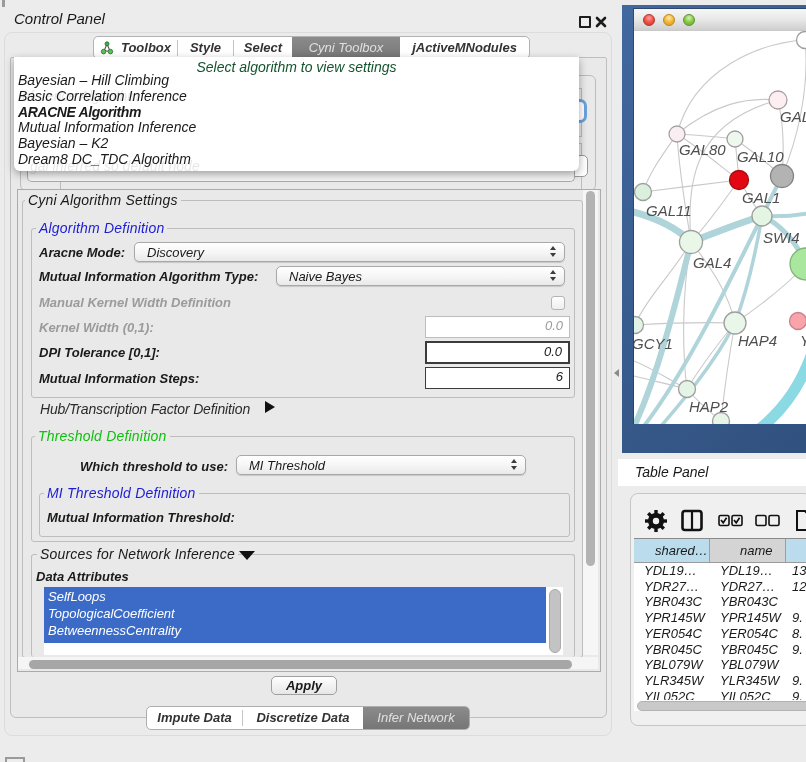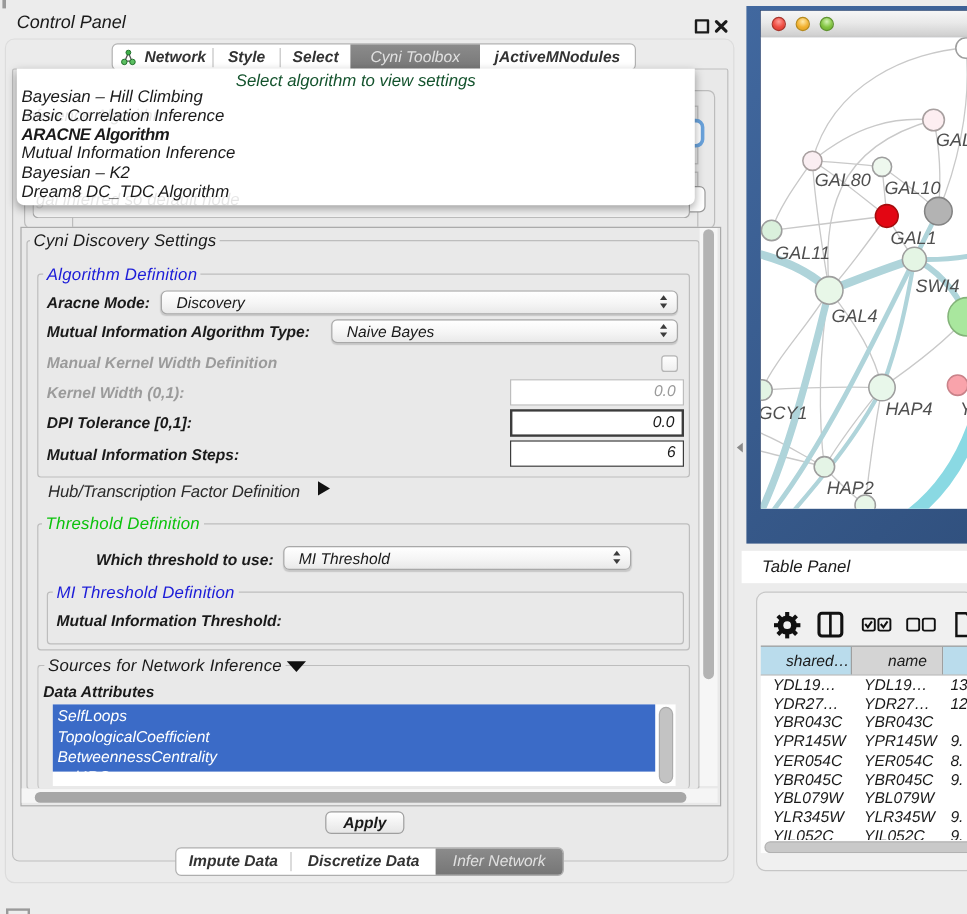--- a/index.html
+++ b/index.html
@@ -44,34 +44,34 @@
   <div class="abs" style="left:27px;top:170px;width:546px;height:11px;border:1px solid #ababab;border-top:none;border-radius:0 0 5px 5px;background:#f3f3f3;"></div>
 
   <div class="abs" style="left:93px;top:36px;width:435px;height:21px;background:#fff;border:1px solid #b2b2b2;border-radius:5px;">
     <div class="tabseg" style="left:0;width:83px;">
       <svg class="abs" style="left:6px;top:4px;" width="14" height="14" viewBox="0 0 14 14">
         <path d="M7 3 L4 10 M7 3 L10 10 M4 10 L10 10" stroke="#555" stroke-width="1.1" fill="none"></path>
         <circle cx="7" cy="2.8" r="2" fill="#3fae49" stroke="#1e6e28" stroke-width="0.8"></circle>
         <circle cx="3.6" cy="10.6" r="2.3" fill="#5cc062" stroke="#1e6e28" stroke-width="0.8"></circle>
         <circle cx="10.4" cy="10.6" r="2.3" fill="#5cc062" stroke="#1e6e28" stroke-width="0.8"></circle>
       </svg>
-      <span style="margin-left:21px;">Network</span>
+      <span style="margin-left:21px;">Toolbox</span>
     </div>
     <div class="abs" style="left:83px;top:3px;width:1px;height:16px;background:#c4c4c4;"></div>
     <div class="tabseg" style="left:84px;width:55px;">Style</div>
     <div class="abs" style="left:139px;top:3px;width:1px;height:16px;background:#c4c4c4;"></div>
     <div class="tabseg" style="left:140px;width:58px;">Select</div>
     <div class="tabseg darkseg" style="left:198px;width:108px;">Cyni Toolbox</div>
     <div class="tabseg" style="left:306px;width:129px;">jActiveMNodules</div>
   </div>
 
   <div class="abs" style="left:17px;top:189px;width:582px;height:481px;border:1px solid #ababab;background:#e9e9e9;"></div>
 
   <div class="groupbox" style="left:22px;top:200px;width:559px;height:456px;"></div>
-  <div class="gt" style="left:25px;top:193px;">Cyni Discovery Settings</div>
+  <div class="gt" style="left:25px;top:193px;">Cyni Algorithm Settings</div>
 
   <div class="groupbox" style="left:31px;top:228px;width:542px;height:168px;"></div>
   <div class="gt" style="left:36px;top:221px;color:#1c1cd8;">Algorithm Definition</div>
 
   <div class="abs b" style="left:39px;top:245px;">Aracne Mode:</div>
   <div class="combo" style="left:134px;top:242px;width:429px;height:18px;">
     <div class="ctext">Discovery</div>
     <div class="arr arrup" style="right:8px;top:3px;"></div>
     <div class="arr arrdn" style="right:8px;top:10px;"></div>
   </div>

